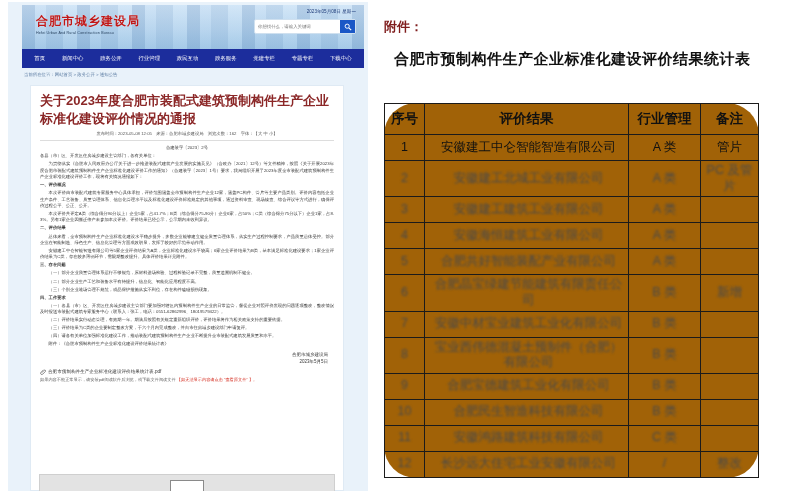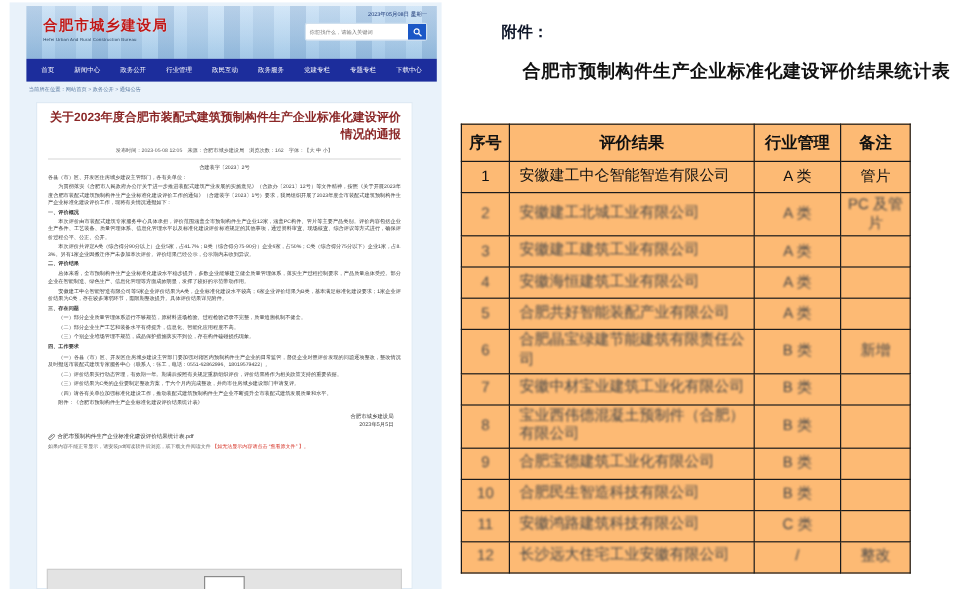--- a/index.html
+++ b/index.html
@@ -17,43 +17,43 @@
   .logo-en{font-size:3.6px;color:#27415e;margin-top:1px;letter-spacing:.2px;}
   .header-date{position:absolute;right:8px;top:4px;font-size:4.6px;color:#1d3a78;}
   .search-box{position:absolute;right:8px;top:14px;width:100px;height:13px;background:#fff;border:1px solid #cfe0ef;border-radius:2px;display:flex;align-items:center;}
   .search-input{flex:1;border:0;outline:0;font-size:4.4px;color:#999;padding:0 3px;background:transparent;font-family:"Liberation Sans",sans-serif;}
   .search-btn{width:15px;height:13px;background:#1a57c6;border:0;display:flex;align-items:center;justify-content:center;cursor:pointer;}
   .nav{position:absolute;left:14px;right:4px;top:47px;height:19px;background:#1c2d9c;display:flex;align-items:center;justify-content:space-around;padding:0 4px;}
   .nav-item{font-size:5.4px;color:#fff;white-space:nowrap;cursor:pointer;filter:blur(.3px);}
   .breadcrumb{position:absolute;left:16px;top:70px;font-size:4.4px;color:#56779f;filter:blur(.3px);}
 
   .article-card{position:absolute;left:22px;top:83px;width:314px;bottom:0;background:#fff;border:1px solid #dfeaf4;padding:6px 9px 0 9px;box-sizing:border-box;}
-  .doc-title{font-size:10px;font-weight:bold;color:#8b2727;text-align:right;line-height:1.35;filter:blur(.25px);}
+  .doc-title{font-size:13px;font-weight:bold;color:#8b2727;text-align:left;line-height:1.35;filter:blur(.25px);}
   .doc-meta{font-size:4.3px;color:#555;text-align:center;margin-top:4px;filter:blur(.3px);}
   .doc-rule{border:0;border-top:1px solid #ddd;margin:4px 0 4px 0;}
   .doc-body{color:#3a3a3a;}
   .bl{font-size:4.3px;line-height:1.5;margin:0 0 1.6px 0;word-break:break-all;text-align:justify;filter:blur(.38px);}
   .bl.center{text-align:center;}
   .bl.h{font-weight:bold;}
   .bl.para,.bl.sub{text-indent:2em;}
   .doc-sign{text-align:right;font-size:4.5px;color:#3a3a3a;margin:3px 6px 3px 0;filter:blur(.35px);line-height:1.7;}
   .attach-line{display:flex;align-items:center;gap:2px;font-size:4.6px;color:#333;margin-top:3px;cursor:pointer;filter:blur(.3px);}
   .tip-line{font-size:4.2px;color:#666;margin-top:2px;filter:blur(.3px);}
   .tip-red{color:#d42b1e;cursor:pointer;}
   .pdf-bar{position:absolute;left:8px;right:8px;bottom:-2px;height:16px;background:#e3e3e3;border:1px solid #cfcfcf;}
   .pdf-btn{position:absolute;left:50%;top:5px;transform:translateX(-50%);width:34px;height:14px;background:#fff;border:1px solid #8a8a8a;cursor:pointer;}
 
   
-  .attach-label{position:absolute;left:418px;top:18px;font-size:13px;font-weight:bold;color:#0f172a;}
-  .table-title{position:absolute;left:394px;top:50px;width:398px;text-align:right;font-size:15px;font-weight:bold;color:#111;letter-spacing:.5px;}
-  .results-table{position:absolute;left:384px;top:103px;border-collapse:collapse;table-layout:fixed;background:#fdba74;}
+  .attach-label{position:absolute;left:384px;top:18px;font-size:13px;font-weight:bold;color:#7f1d1d;}
+  .table-title{position:absolute;left:394px;top:50px;width:398px;text-align:left;font-size:15px;font-weight:bold;color:#111;letter-spacing:.5px;}
+  .results-table{position:absolute;left:384px;top:103px;border-collapse:collapse;table-layout:fixed;background:#a16207;border-radius:32px;}
   .results-table th,.results-table td{border:1.6px solid #1b1b1b;font-family:"Liberation Sans",sans-serif;color:#111;}
   .results-table th{font-size:13.5px;font-weight:bold;height:26px;text-align:center;padding:2px 2px;}
   .results-table td{font-size:12.5px;height:21px;padding:2px 4px;text-align:center;line-height:1.25;}
-  .results-table td.name{text-align:left;padding-left:8px;font-family:Liberation Mono, monospace;}
+  .results-table td.name{text-align:center;padding-left:8px;}
   tr.blur td{filter:blur(1.05px);color:#4a4a4a;}
   .icon-svg{display:block;}
 </style>
 </head>
 <body>
 
 <div id="canvas">
 
   <div class="webpage">
 

